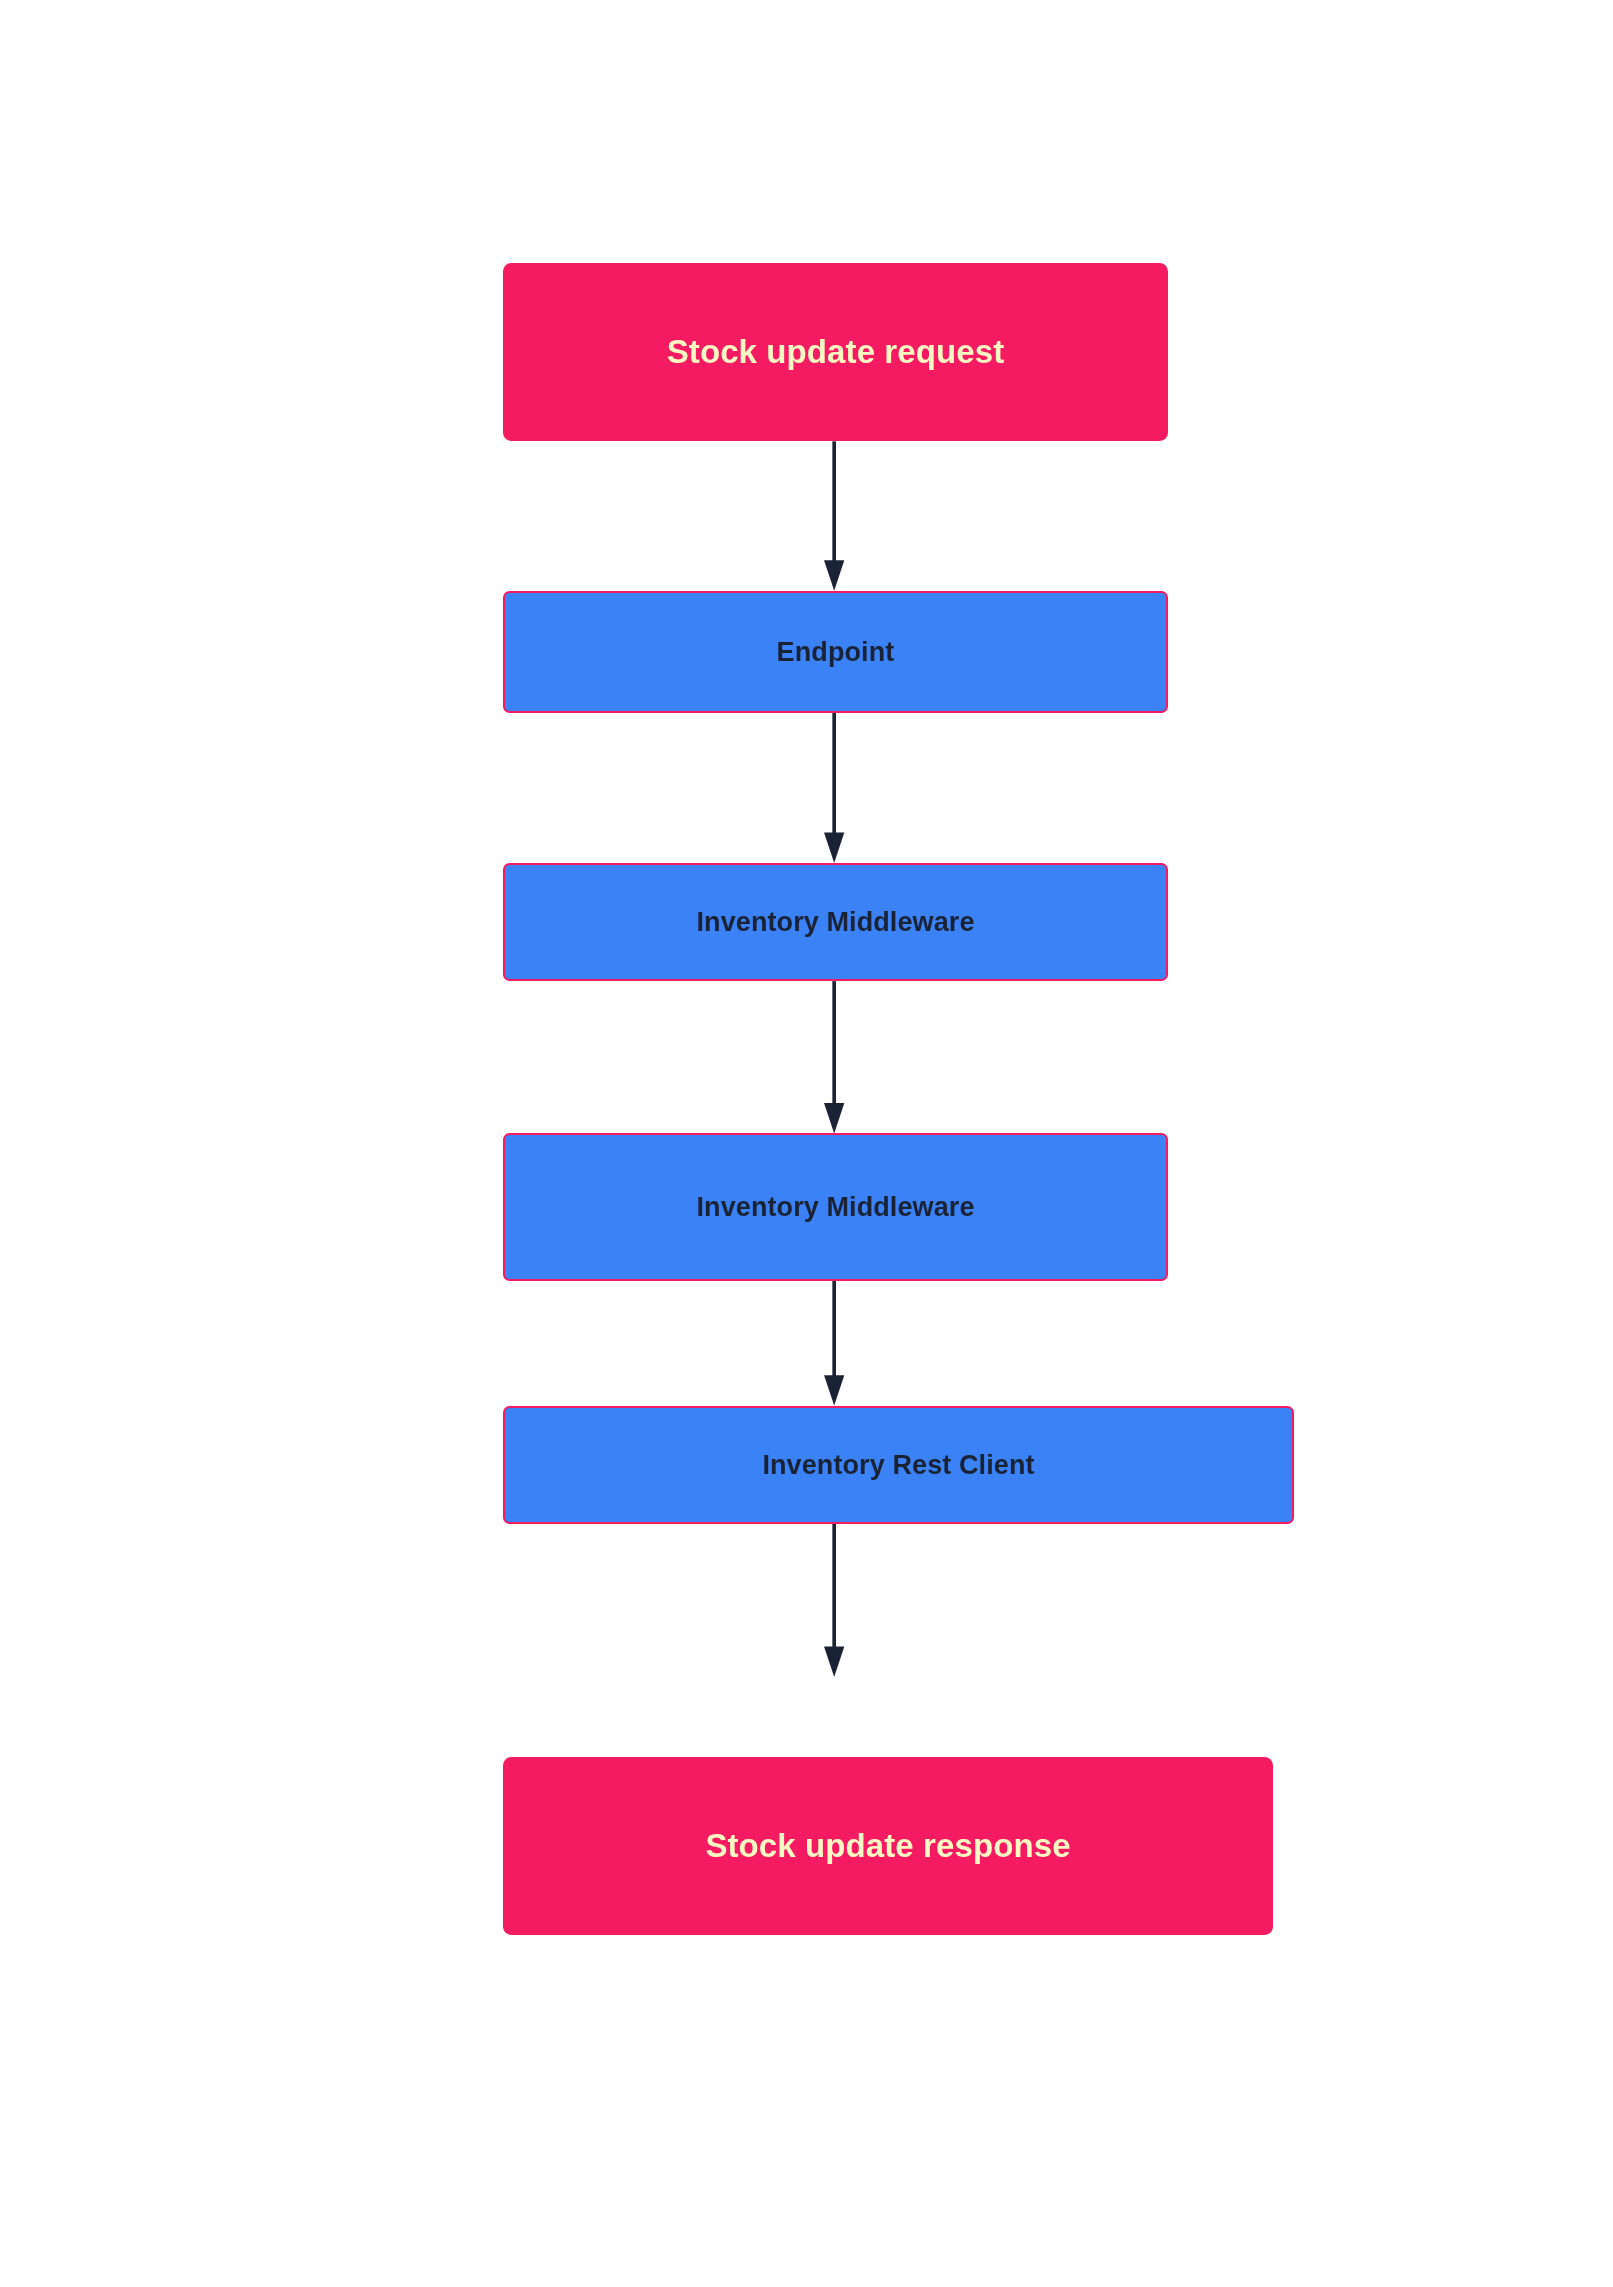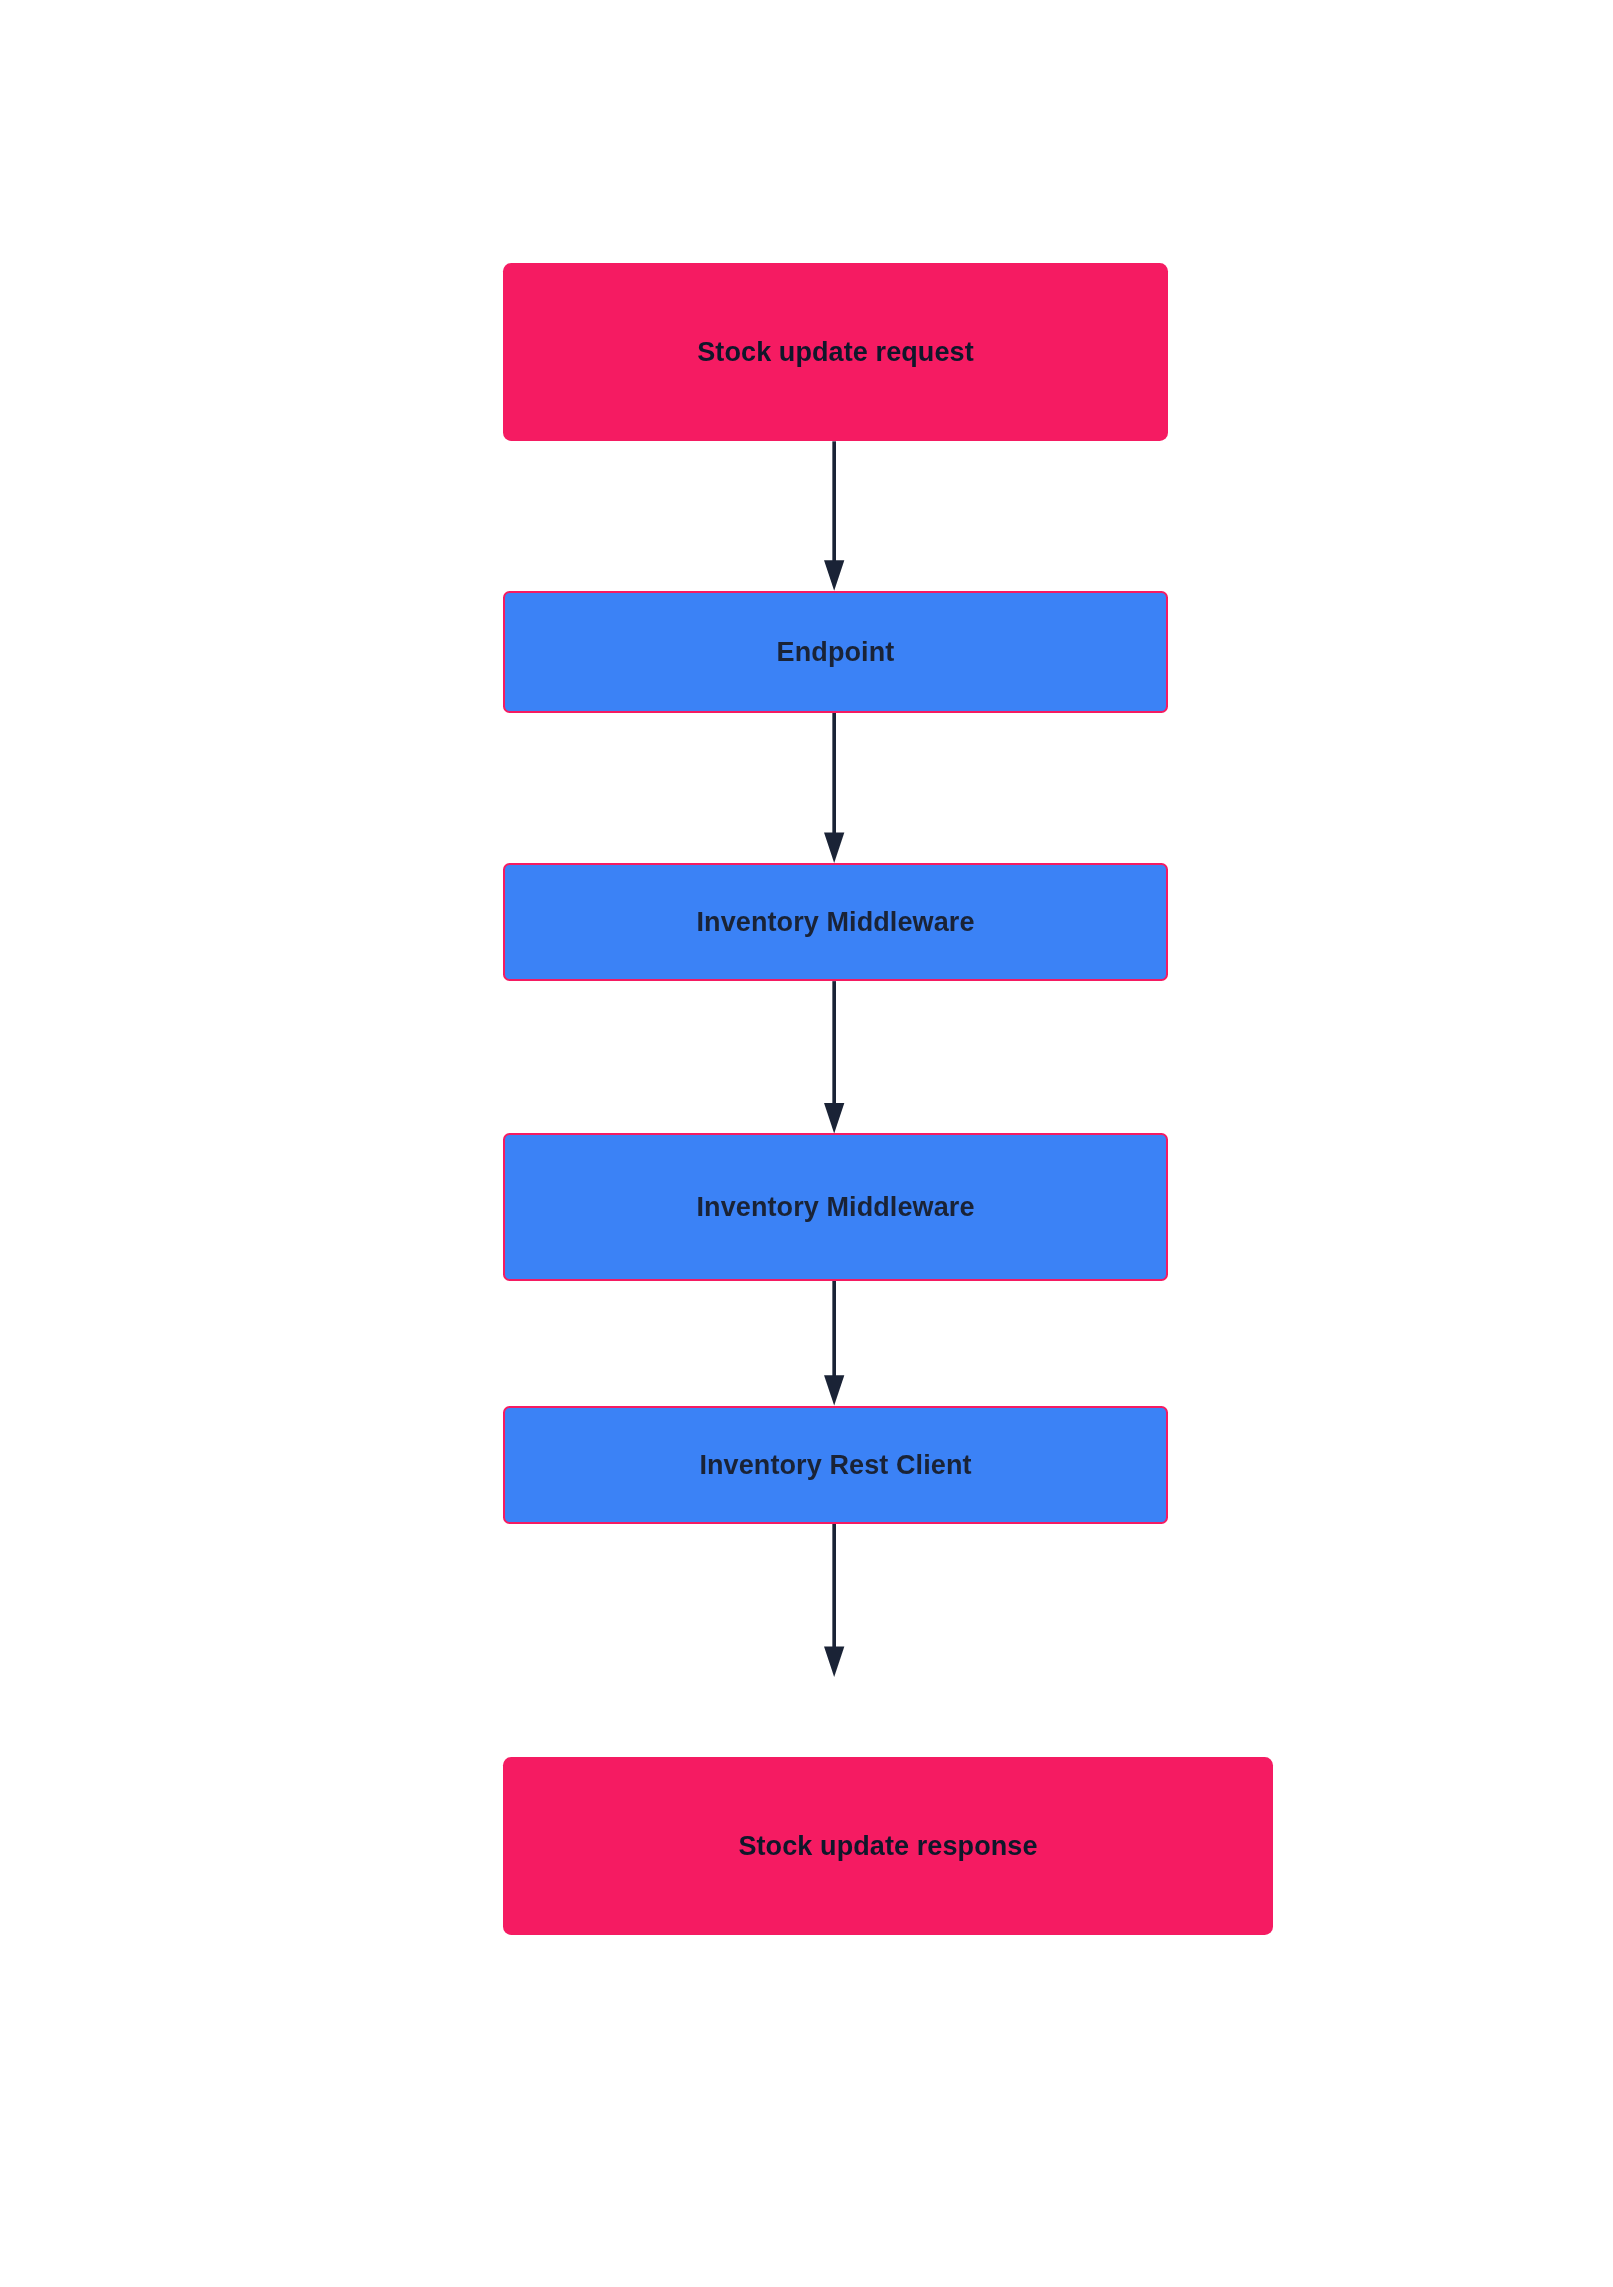--- a/index.html
+++ b/index.html
@@ -38,22 +38,22 @@
     letter-spacing: 0.1px;
     line-height: 1.2;
     white-space: nowrap;
   }
   .node.terminal {
     background: #F51B62;
     border: 0;
     border-radius: 8.3px;
   }
   .node.terminal .node-label {
-    color: #0f172a;
-    font-size: 27px;
+    color: #fef9c3;
+    font-size: 33px;
     text-align: center;
   }
   .node.step {
     background: #3b82f6;
     border: 2.8px solid #F51B62;
     border-radius: 6.5px;
   }
   .node.step .node-label {
     color: #1a2336;
     font-size: 27px;
@@ -102,21 +102,21 @@
         </div>
         <div class="node step" style="left: 503px; top: 591px; width: 665px; height: 122px;">
           <span class="node-label">Endpoint</span>
         </div>
         <div class="node step" style="left: 503px; top: 863px; width: 665px; height: 118px;">
           <span class="node-label">Inventory Middleware</span>
         </div>
         <div class="node step" style="left: 503px; top: 1133px; width: 665px; height: 148px;">
           <span class="node-label">Inventory Middleware</span>
         </div>
-        <div class="node step" style="left: 503px; top: 1406px; width: 665px; height: 118px;">
+        <div class="node step" style="left: 503px; top: 1406px; width: 791px; height: 118px;">
           <span class="node-label">Inventory Rest Client</span>
         </div>
         <div class="node terminal" style="left: 503px; top: 1757px; width: 770px; height: 178px;">
           <span class="node-label">Stock update response</span>
         </div>
       </div>
   </div>
 </div>
 
 

